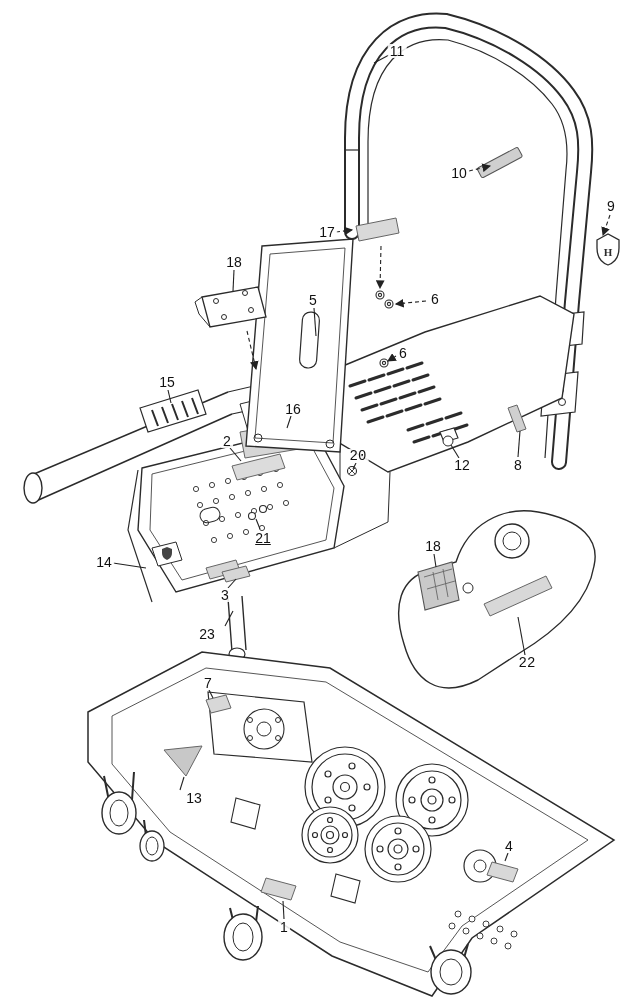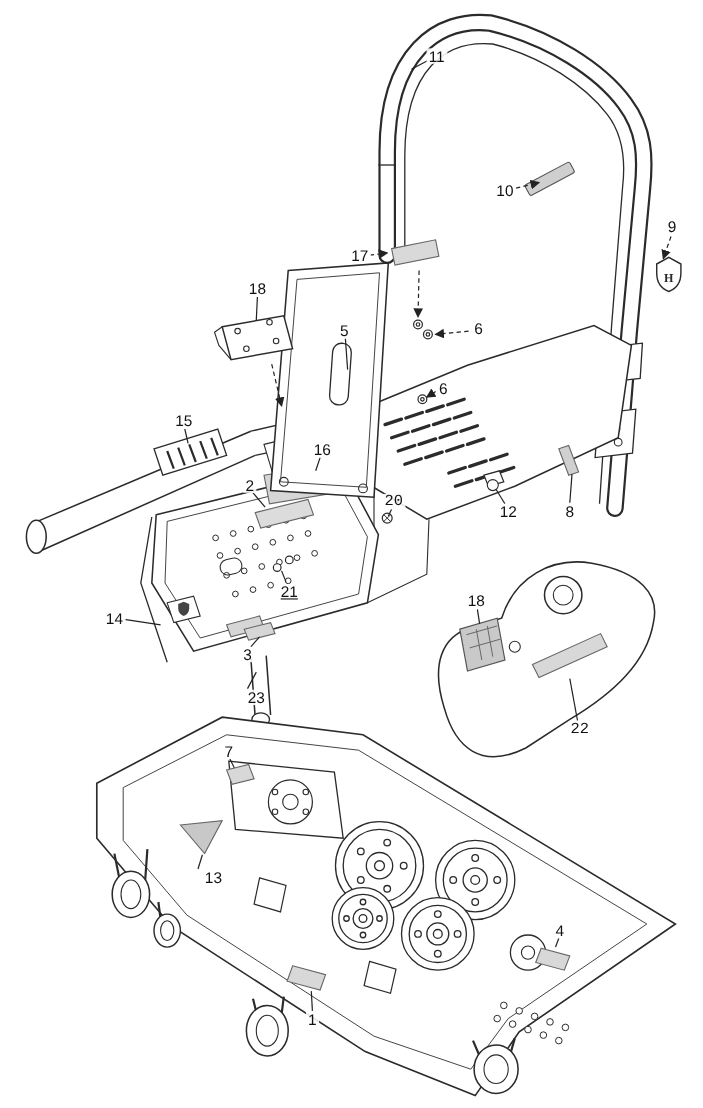--- a/index.html
+++ b/index.html
@@ -309,20 +309,20 @@
     <div class="callout" style="left: 403px; top: 353px;">6</div>
     <div class="callout" style="left: 167px; top: 382px;">15</div>
     <div class="callout" style="left: 293px; top: 409px;">16</div>
     <div class="callout" style="left: 227px; top: 441px;">2</div>
     <div class="callout" style="left: 358px; top: 456px; font-family: Liberation Mono, monospace;">20</div>
     <div class="callout" style="left: 462px; top: 465px;">12</div>
     <div class="callout" style="left: 518px; top: 465px;">8</div>
     <div class="callout" style="left: 104px; top: 562px;">14</div>
     <div class="callout" style="left: 263px; top: 538px; text-decoration: underline;">21</div>
     <div class="callout" style="left: 225px; top: 595px;">3</div>
-    <div class="callout" style="left: 233px; top: 634px;">23</div>
+    <div class="callout" style="left: 207px; top: 634px;">23</div>
     <div class="callout" style="left: 433px; top: 546px;">18</div>
     <div class="callout" style="left: 527px; top: 663px; font-family: Liberation Mono, monospace;">22</div>
     <div class="callout" style="left: 208px; top: 683px;">7</div>
     <div class="callout" style="left: 179px; top: 798px; margin-left: 15px;">13</div>
     <div class="callout" style="left: 509px; top: 846px;">4</div>
     <div class="callout" style="left: 284px; top: 927px;">1</div>
   </div>
 
 </body></html>

